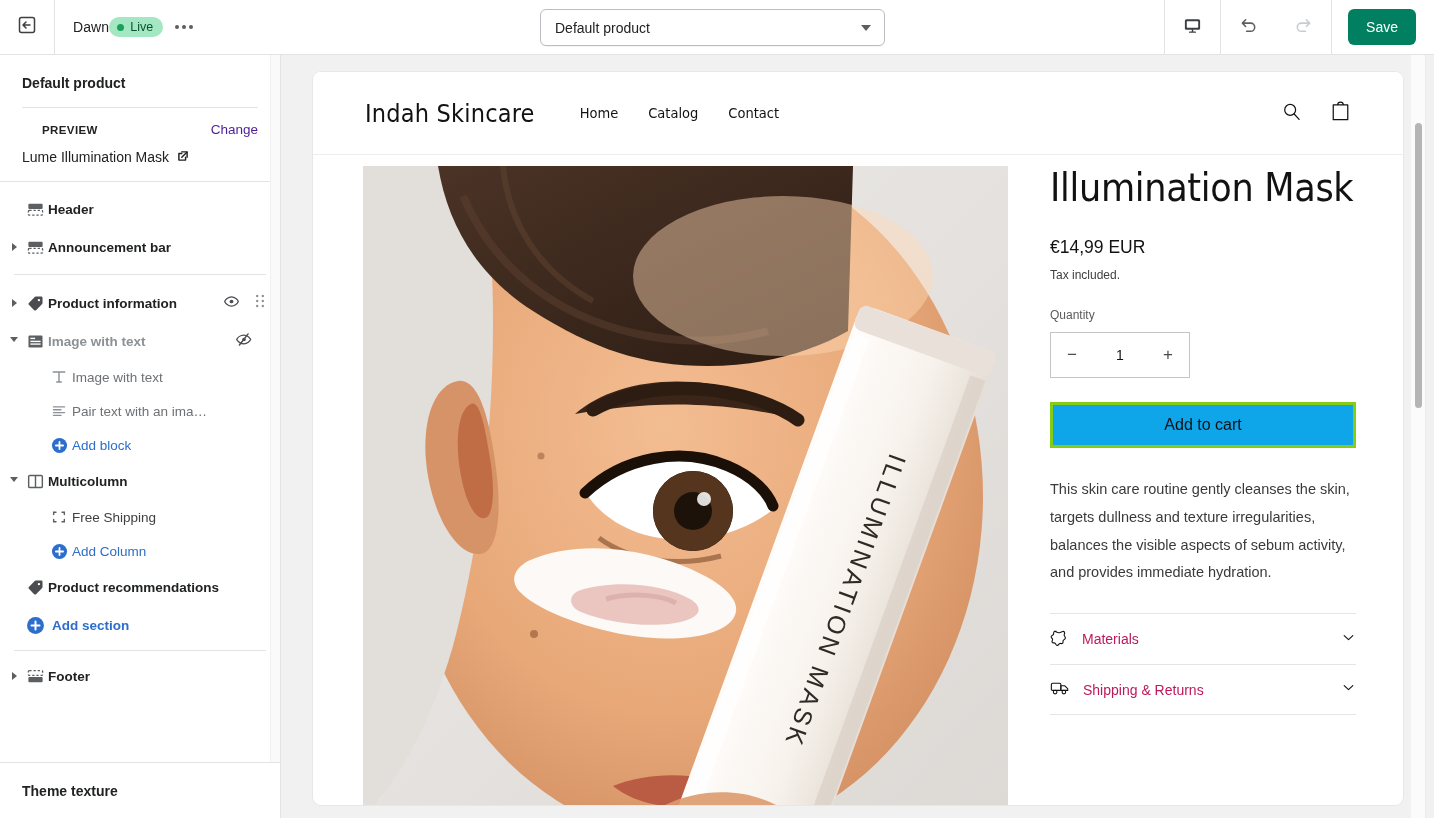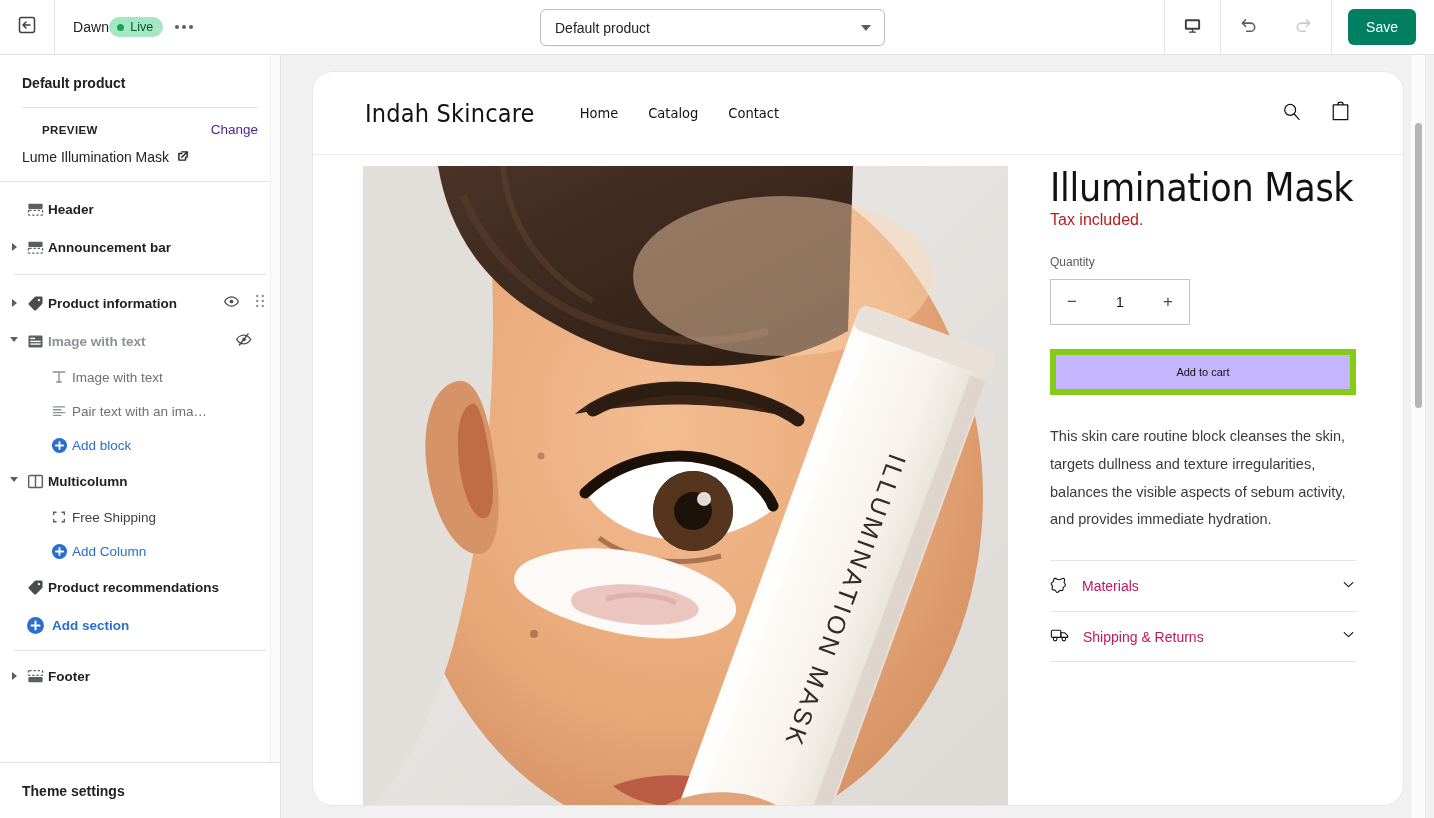--- a/index.html
+++ b/index.html
@@ -98,51 +98,51 @@
   .theme-settings span { font-size: 14px; font-weight: 700; color: #202223; }
   .sb-track { position: absolute; top: 0; right: 0; width: 10px; height: 100%; background: #fafafa; border-left: 1px solid #f0f0f0; }
 
   
   .stage {
     position: absolute; top: 55px; left: 281px; width: 1153px; height: 763px;
     background: #f1f1f1; overflow: hidden;
   }
   .frame {
     position: absolute; top: 17px; left: 32px; width: 1090px; height: 733px;
-    background: #fff; border-radius: 20px; overflow: hidden;
+    background: #fff; border-radius: 8px; overflow: hidden;
     box-shadow: 0 0 0 1px rgba(0,0,0,0.04);
   }
   .store-header {
     height: 83px; display: flex; align-items: center; padding: 0 52px;
     border-bottom: 1px solid #ededed; background: #fff;
   }
   .store-logo { font-family: "DejaVu Sans Condensed", "Liberation Sans Narrow", "Liberation Sans", sans-serif; font-size: 25px; color: #121212; letter-spacing: .2px; }
   .store-nav { display: flex; gap: 30px; margin-left: 45px; }
   .store-nav a { font-family: "DejaVu Sans Condensed", "Liberation Sans Narrow", "Liberation Sans", sans-serif; font-size: 14.5px; color: #121212; text-decoration: none; cursor: pointer; }
   .store-head-icons { margin-left: auto; display: flex; align-items: center; gap: 28px; }
 
   .product-area { display: flex; padding: 0; }
   .gallery { width: 645px; margin-left: 50px; margin-top: 11px; }
   .photo {
     width: 645px; height: 651px; position: relative; overflow: hidden; background: #e8e6e4;
   }
   .details { margin-left: 42px; margin-top: 11px; width: 306px; }
   .p-title { font-family: "DejaVu Sans Condensed", "Liberation Sans Narrow", "Liberation Sans", sans-serif; font-size: 39px; line-height: 1.15; color: #121212; font-weight: 400; letter-spacing: -.3px; }
   .p-price { font-size: 17.5px; color: #121212; margin-top: 26px; }
-  .p-tax { font-size: 16px; color: #b91c1c; }
+  .p-tax { font-size: 12px; color: #404040; margin-top: 10px; }
   .q-label { font-size: 12px; color: #5a5a5a; margin-top: 26px; }
   .q-box {
     margin-top: 10px; width: 140px; height: 46px; border: 1px solid #c4c4c4;
     display: flex; align-items: center; justify-content: space-between; padding: 0 16px;
   }
   .q-btn { font-size: 17px; color: #4a4a4a; cursor: pointer; user-select: none; line-height: 1; }
   .q-val { font-size: 14px; color: #121212; }
   .atc {
-    margin-top: 24px; width: 306px; height: 46px; border: 6px solid #84cc16;
-    background: #c4b5fd; color: #121212; font-size: 11px; font-family: inherit;
+    margin-top: 24px; width: 306px; height: 46px; border: 3px solid #84cc16;
+    background: #0ea5e9; color: #121212; font-size: 16px; font-family: inherit;
     cursor: pointer; display: flex; align-items: center; justify-content: center;
   }
   .p-desc { margin-top: 28px; font-size: 14.5px; line-height: 1.92; color: #3a3a3a; }
   .accordion { margin-top: 26px; }
   .acc-row {
     height: 51px; display: flex; align-items: center; gap: 13px;
     border-top: 1px solid #e5e5e5; cursor: pointer;
   }
   .acc-row:last-child { border-bottom: 1px solid #e5e5e5; }
   .acc-label { font-size: 14px; color: #be185d; }
@@ -416,21 +416,21 @@
             </svg>
           </span>
           <span class="sec-label">Footer</span>
         </div>
       </div>
 
       <div class="sb-track"></div>
     </div>
 
     <div class="theme-settings">
-      <span>Theme settings</span>
+      <span>Theme texture</span>
     </div>
   </div>
 
   <div class="stage">
     <div class="frame">
 
       <div class="store-header">
         <span class="store-logo">Indah Skincare</span>
         <nav class="store-nav">
           <a>Home</a>
@@ -523,32 +523,33 @@
                 <text x="478" y="430" fill="#2e2a26" font-family="Liberation Sans, sans-serif" font-size="25" letter-spacing="3.5" text-anchor="middle" transform="rotate(90 478 430)">ILLUMINATION MASK</text>
               </g>
 
               <path d="M300 640c40-20 90-18 125 6 20 14 30 30 28 46H295z" fill="#dd9a6d" opacity=".9"></path>
             </svg>
           </div>
         </div>
 
         <div class="details">
           <h1 class="p-title">Illumination Mask</h1>
+          <div class="p-price">€14,99 EUR</div>
           <div class="p-tax">Tax included.</div>
 
           <div class="q-label">Quantity</div>
           <div class="q-box">
             <span class="q-btn">−</span>
             <span class="q-val">1</span>
             <span class="q-btn">+</span>
           </div>
 
           <button class="atc">Add to cart</button>
 
-          <p class="p-desc">This skin care routine block cleanses the skin, targets dullness and texture irregularities, balances the visible aspects of sebum activity, and provides immediate hydration.</p>
+          <p class="p-desc">This skin care routine gently cleanses the skin, targets dullness and texture irregularities, balances the visible aspects of sebum activity, and provides immediate hydration.</p>
 
           <div class="accordion">
             <div class="acc-row">
               <span>
                 <svg width="19" height="19" viewBox="0 0 20 20" fill="none" stroke="#121212" stroke-width="1.15" stroke-linejoin="round">
                   <path d="M4.6 3.4c2 .6 3.2 1.6 4.6 1.6 1.5 0 2.6-1.2 4.4-1.4 1.6-.2 2.3 1.4 1.6 2.6-.7 1.2-.5 2 .4 2.9 1 1 .7 2.4-.6 2.9-1.3.5-1.6 1.3-1.3 2.5.3 1.3-.8 2.2-2 1.8-1.2-.4-2 .1-2.7 1.2-.8 1.2-2.3 1-2.8-.3-.4-1.2-1.2-1.6-2.4-1.5-1.4.1-2.1-1.2-1.4-2.4.7-1.1.5-2-.5-2.8-1.1-.9-.8-2.3.5-2.7 1.3-.5 1.7-1.2 1.5-2.5-.2-1.2.8-2.2 2.7-1.9z"></path>
                 </svg>
               </span>
               <span class="acc-label">Materials</span>
               <span class="acc-chev">

